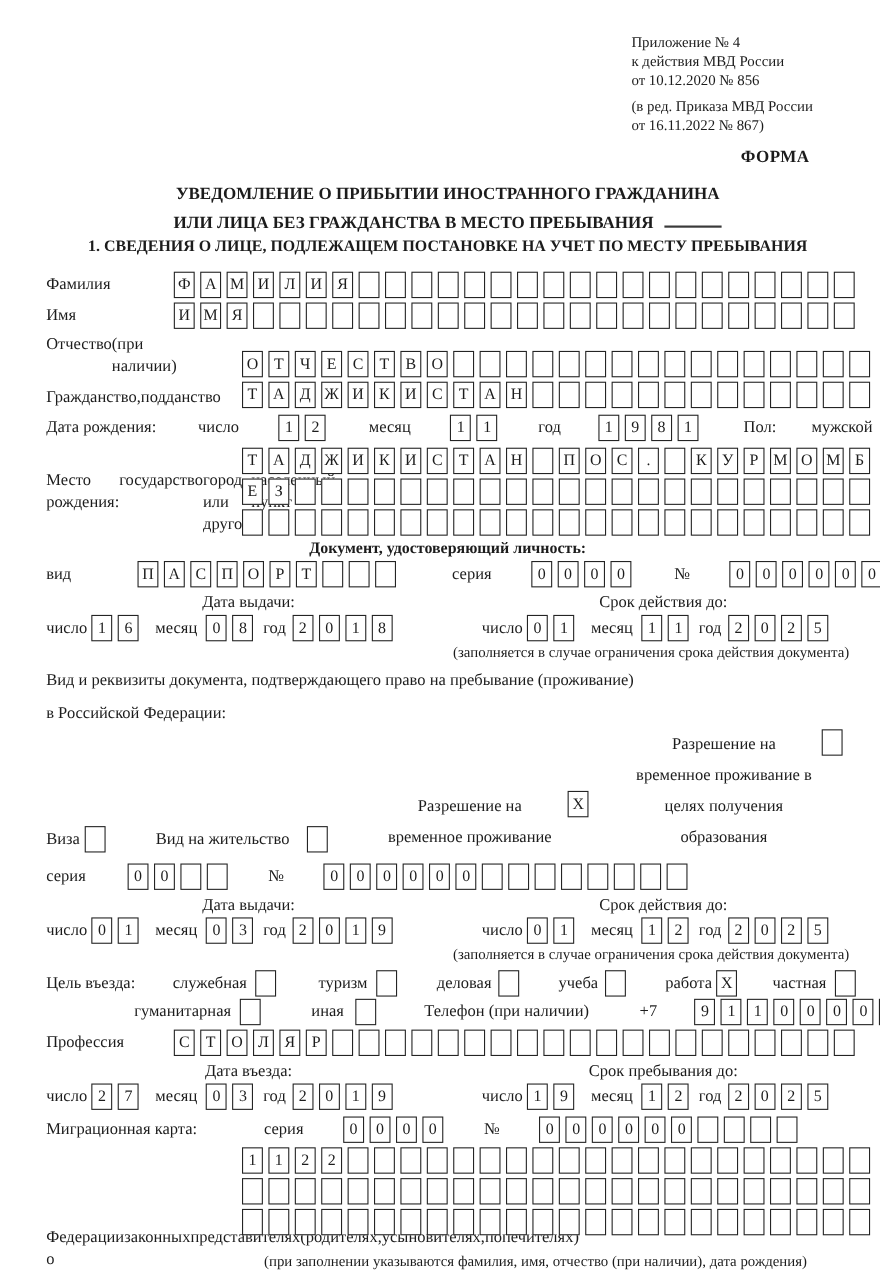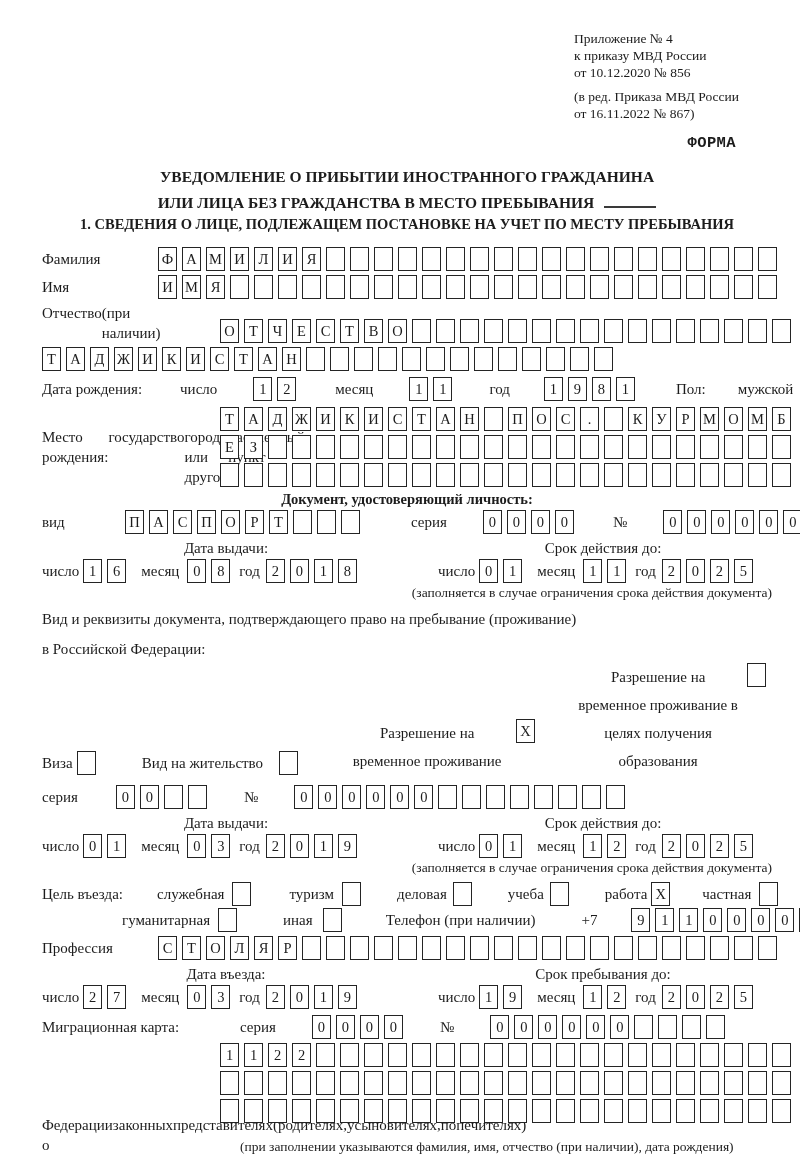--- a/index.html
+++ b/index.html
@@ -7,21 +7,21 @@
   body {
     width:800px; height:1163px; overflow:hidden;
     font-family:"Liberation Serif","DejaVu Serif",serif;
     color:#1c1c1c;
   }
   .page { padding:30px 28px 10px 42px; width:800px; }
 
   .annex { margin-left:532px; font-size:13.5px; line-height:17px; }
   .annex .gap6 { margin-top:7px; }
 
-  .forma { margin-top:12px; padding-right:36px; text-align:right; font-weight:bold; font-size:15.5px; letter-spacing:.4px;font-family:Liberation Mono, monospace; }
+  .forma { margin-top:12px; padding-right:36px; text-align:right; font-weight:bold; font-size:15.5px; letter-spacing:.4px; }
 
   .title { margin-top:12px; text-align:center; font-weight:bold; font-size:15.5px; line-height:26px; }
   .blank { display:inline-block; width:52px; height:14px; border-bottom:2.5px solid #3a3a3a; margin-left:10px; }
 
   .sect { margin-top:0; text-align:center; font-weight:bold; font-size:14.5px; }
 
   .frow { display:flex; align-items:flex-end; margin-top:4px; flex-wrap:nowrap;gap:28px; }
   .lbl, .inl { font-size:15px; line-height:24px; flex:none; white-space:nowrap; }
   .lblcol { display:flex; flex-direction:row; flex:none; font-size:15px; line-height:20px; }
   .cellcol { display:flex; flex-direction:column; }
@@ -59,21 +59,21 @@
   .rep-note { margin-top:16px; margin-left:20px; font-size:13.5px; }
   .center-bold { margin-top:4px; text-align:center; font-weight:bold; font-size:14.5px; }
 </style>
 </head>
 <body>
 
 <div class="page">
 
   <div class="annex">
     <div>Приложение № 4</div>
-    <div>к приказу МВД России</div>
+    <div>к действия МВД России</div>
     <div>от 10.12.2020 № 856</div>
     <div class="gap6">(в ред. Приказа МВД России</div>
     <div>от 16.11.2022 № 867)</div>
   </div>
 
   <div class="forma">ФОРМА</div>
 
   <div class="title">
     <div>УВЕДОМЛЕНИЕ О ПРИБЫТИИ ИНОСТРАННОГО ГРАЖДАНИНА</div>
     <div>
@@ -174,20 +174,24 @@
         <span class="cell"></span>
         <span class="cell"></span>
         <span class="cell"></span>
         <span class="cell"></span>
         <span class="cell"></span>
         <span class="cell"></span>
       </span>
   </div>
 
   <div class="frow">
+    <span class="lblcol w150">
+      <span>Гражданство,</span>
+      <span>подданство</span>
+    </span>
     <span class="cells">
         <span class="cell">Т</span>
         <span class="cell">А</span>
         <span class="cell">Д</span>
         <span class="cell">Ж</span>
         <span class="cell">И</span>
         <span class="cell">К</span>
         <span class="cell">И</span>
         <span class="cell">С</span>
         <span class="cell">Т</span>

